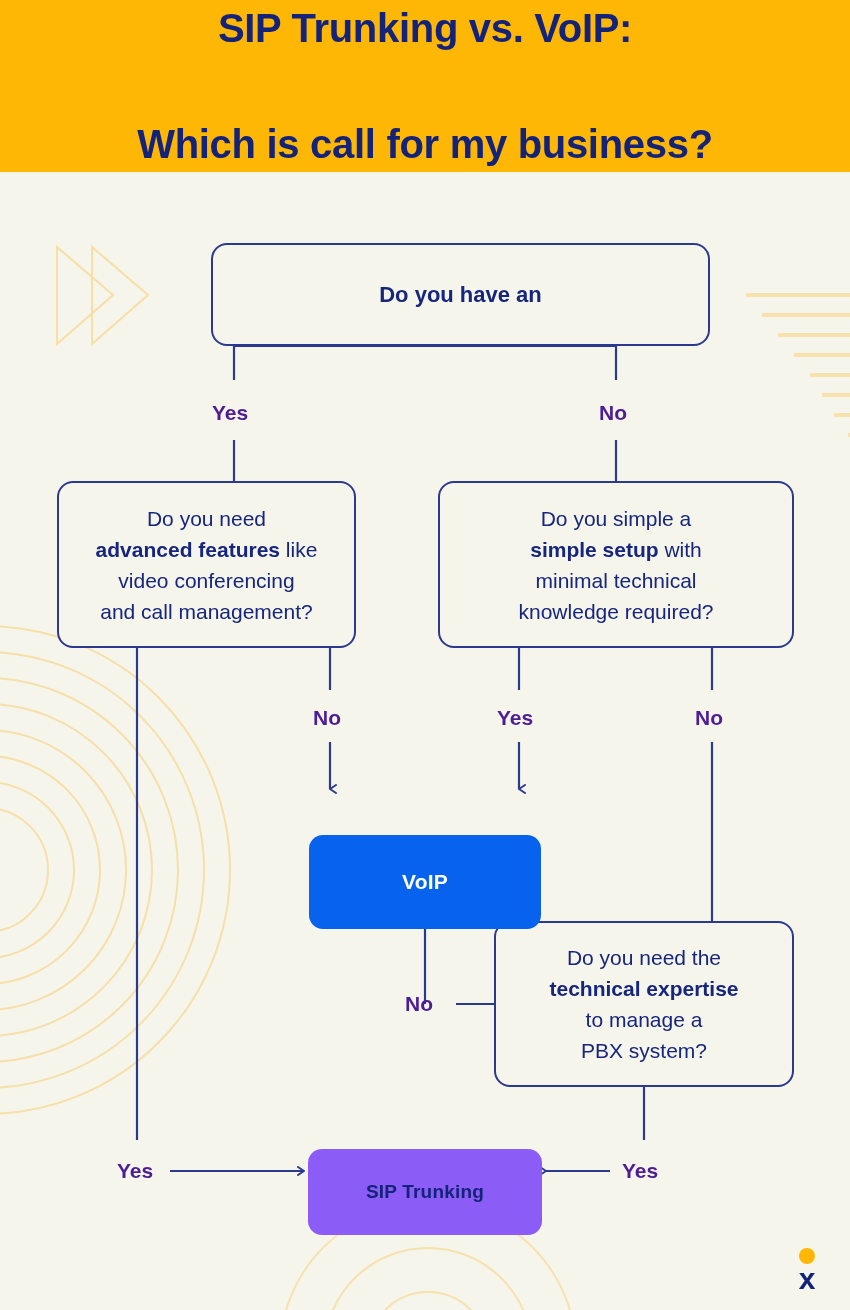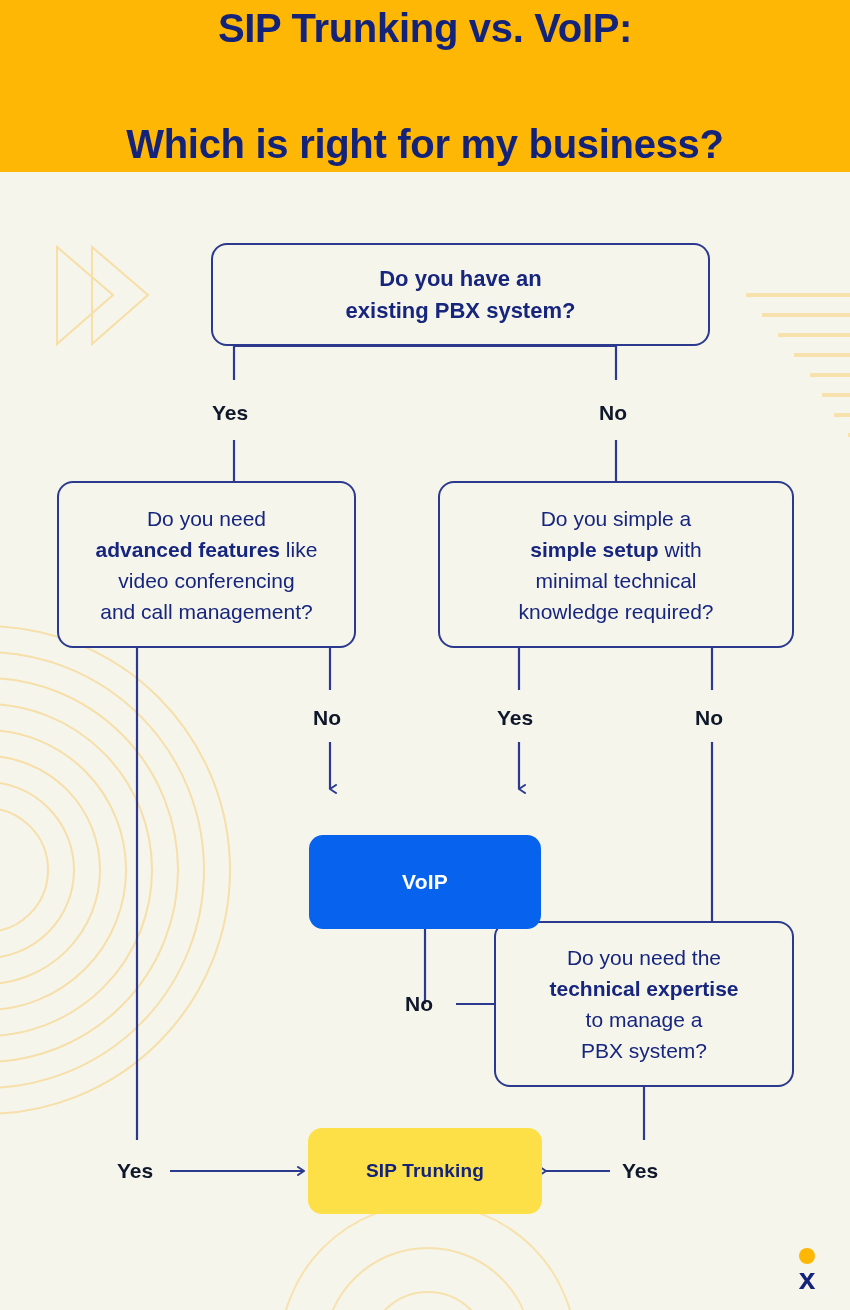--- a/index.html
+++ b/index.html
@@ -94,27 +94,27 @@
   .result {
     border-radius: 14px;
   }
   .result .txt {
     font-weight: bold;
     font-size: 21px;
     letter-spacing: 0.2px;
   }
   .result.voip { background: #0763ee; margin-top: 44px; }
   .result.voip .txt { color: #ffffff; }
-  .result.sip { background: #fde047; }
+  .result.sip { background: #8b5cf6; margin-top: 21px; }
   .result.sip .txt { color: #14237a; font-size: 19px; }
 
   
   .edge-label {
     position: absolute;
-    color: #0f172a;
+    color: #4c1d95;
     font-weight: bold;
     font-size: 21px;
     line-height: 21px;
     white-space: nowrap;
   }
 
   
   .logo {
     position: absolute;
     left: 790px;
@@ -144,21 +144,21 @@
     text-align: center;
   }
 </style>
 </head>
 <body>
 
 <div class="page">
 
   <div class="header">
     <div class="header-line">SIP Trunking vs. VoIP:</div>
-    <div class="header-line">Which is right for my business?</div>
+    <div class="header-line">Which is call for my business?</div>
   </div>
 
   <svg class="decor" viewBox="0 0 850 1138">
 
     <g fill="none" stroke="#f7dfa6" stroke-width="2">
       <polygon points="57,75 57,172 113,123"></polygon>
       <polygon points="92,75 92,172 148,123"></polygon>
     </g>
 
     <g stroke="#f7e2ae" stroke-width="4" stroke-linecap="butt">
@@ -230,21 +230,20 @@
       <path d="M425,1004 L425,887" marker-end="url(#arrow-up)"></path>
 
       <path d="M644,1087 L644,1140"></path>
       <path d="M610,1171 L546,1171" marker-end="url(#arrow-left)"></path>
     </g>
   </svg>
 
   <div class="node decision strong" style="left:211px; top:243px; width:499px; height:103px;">
     <div class="txt">
       <span>Do you have an</span><br>
-      <span>existing PBX system?</span>
     </div>
   </div>
 
   <div class="node decision" style="left:57px; top:481px; width:299px; height:167px;">
     <div class="txt">
       <span>Do you need</span><br>
       <b>advanced features</b><span> like</span><br>
       <span>video conferencing</span><br>
       <span>and call management?</span>
     </div>

